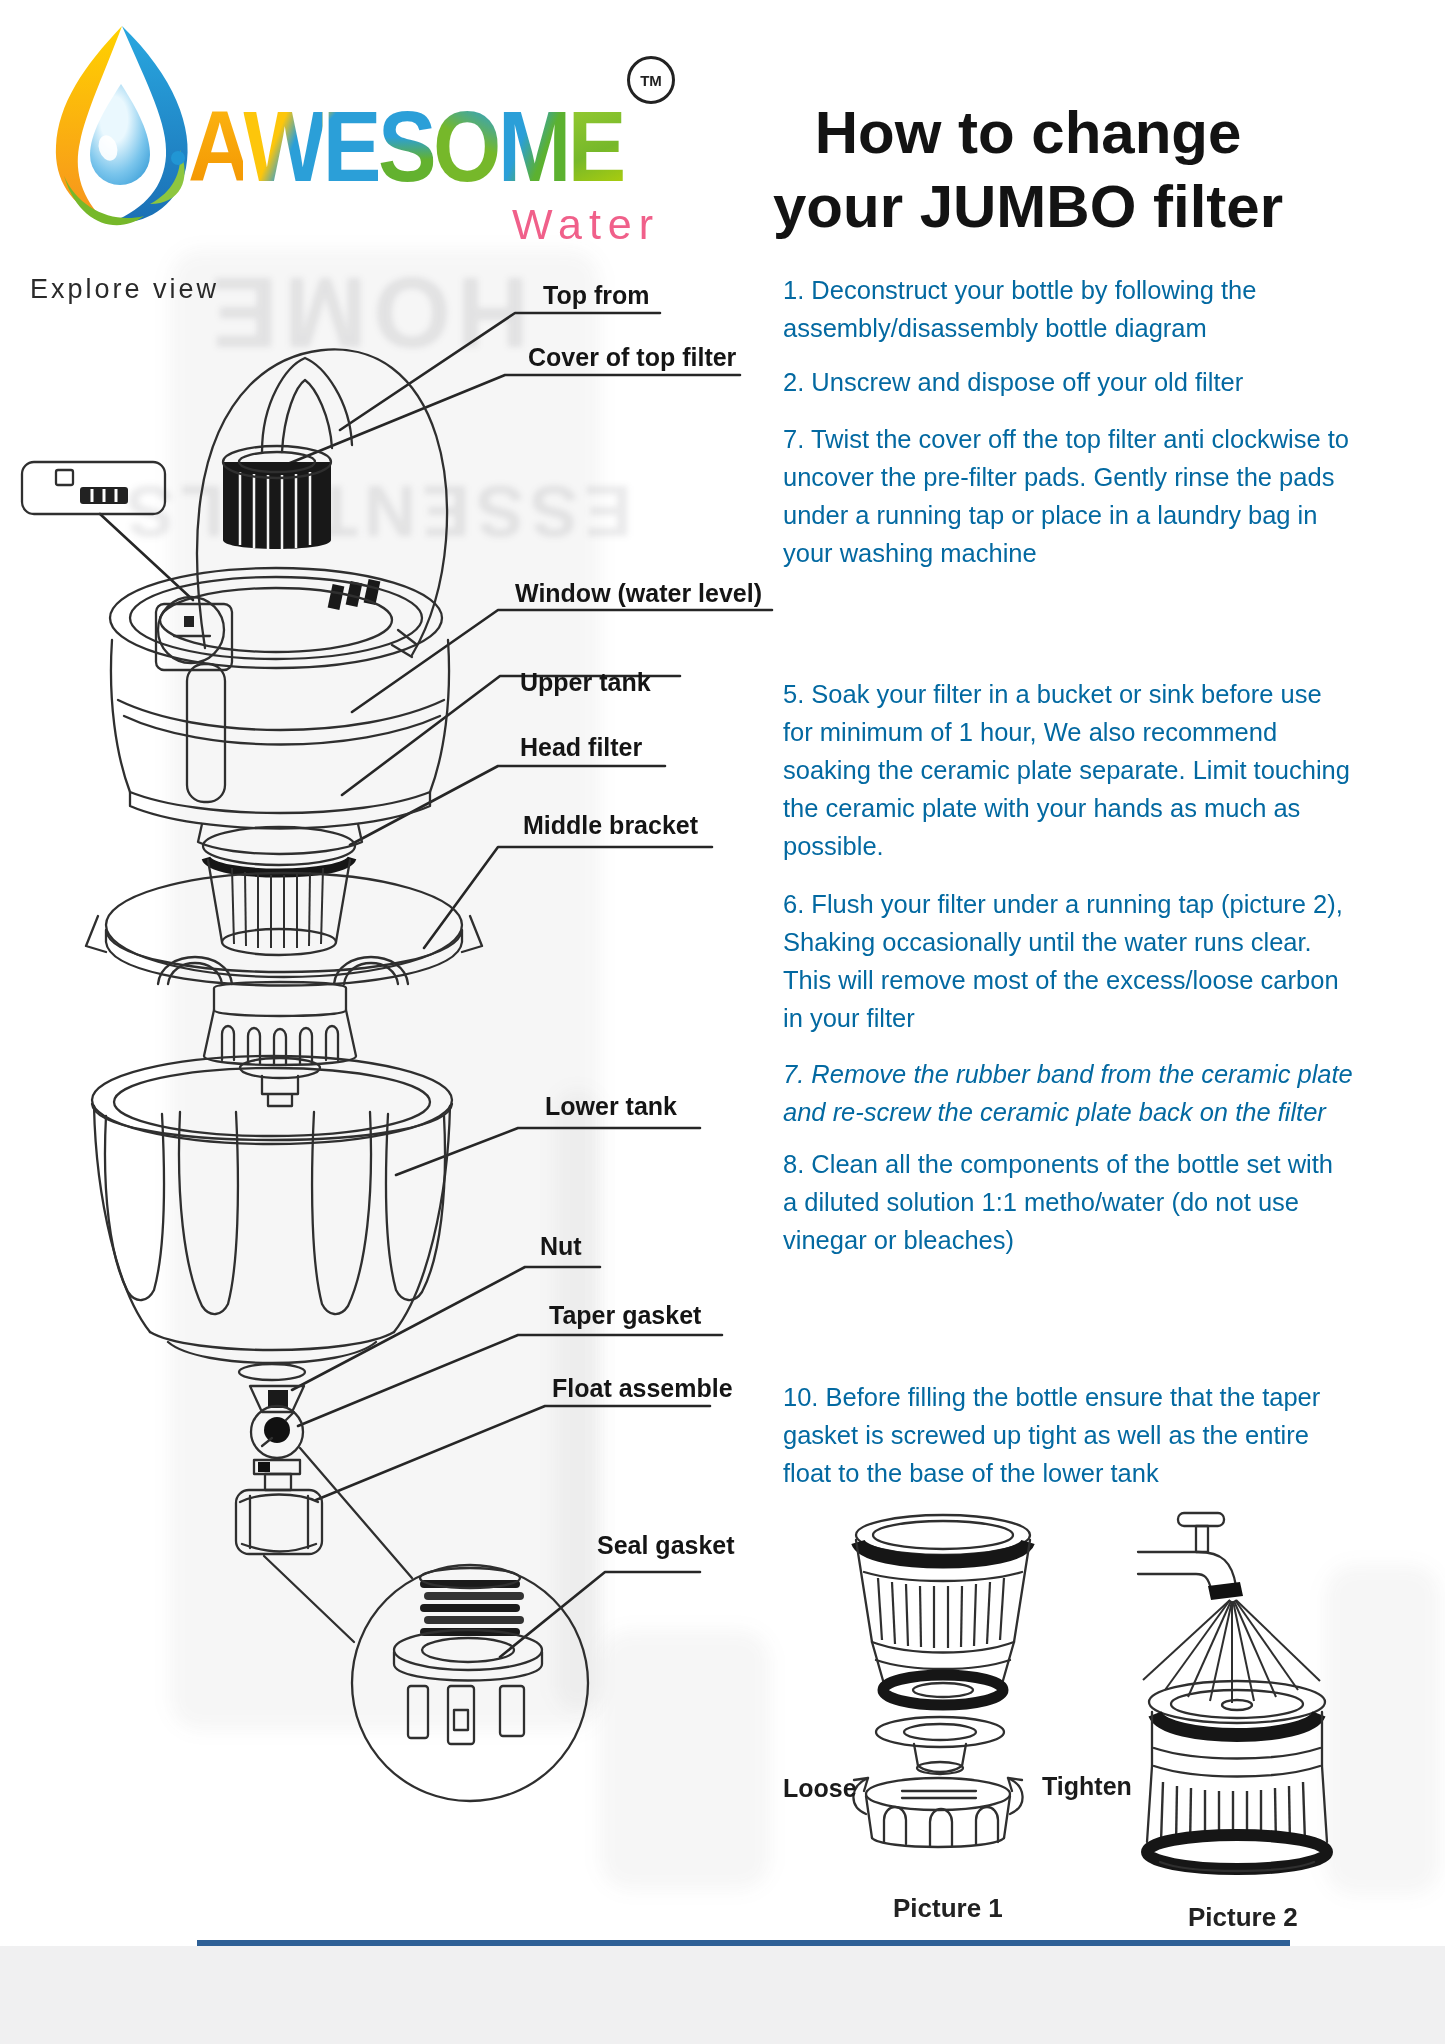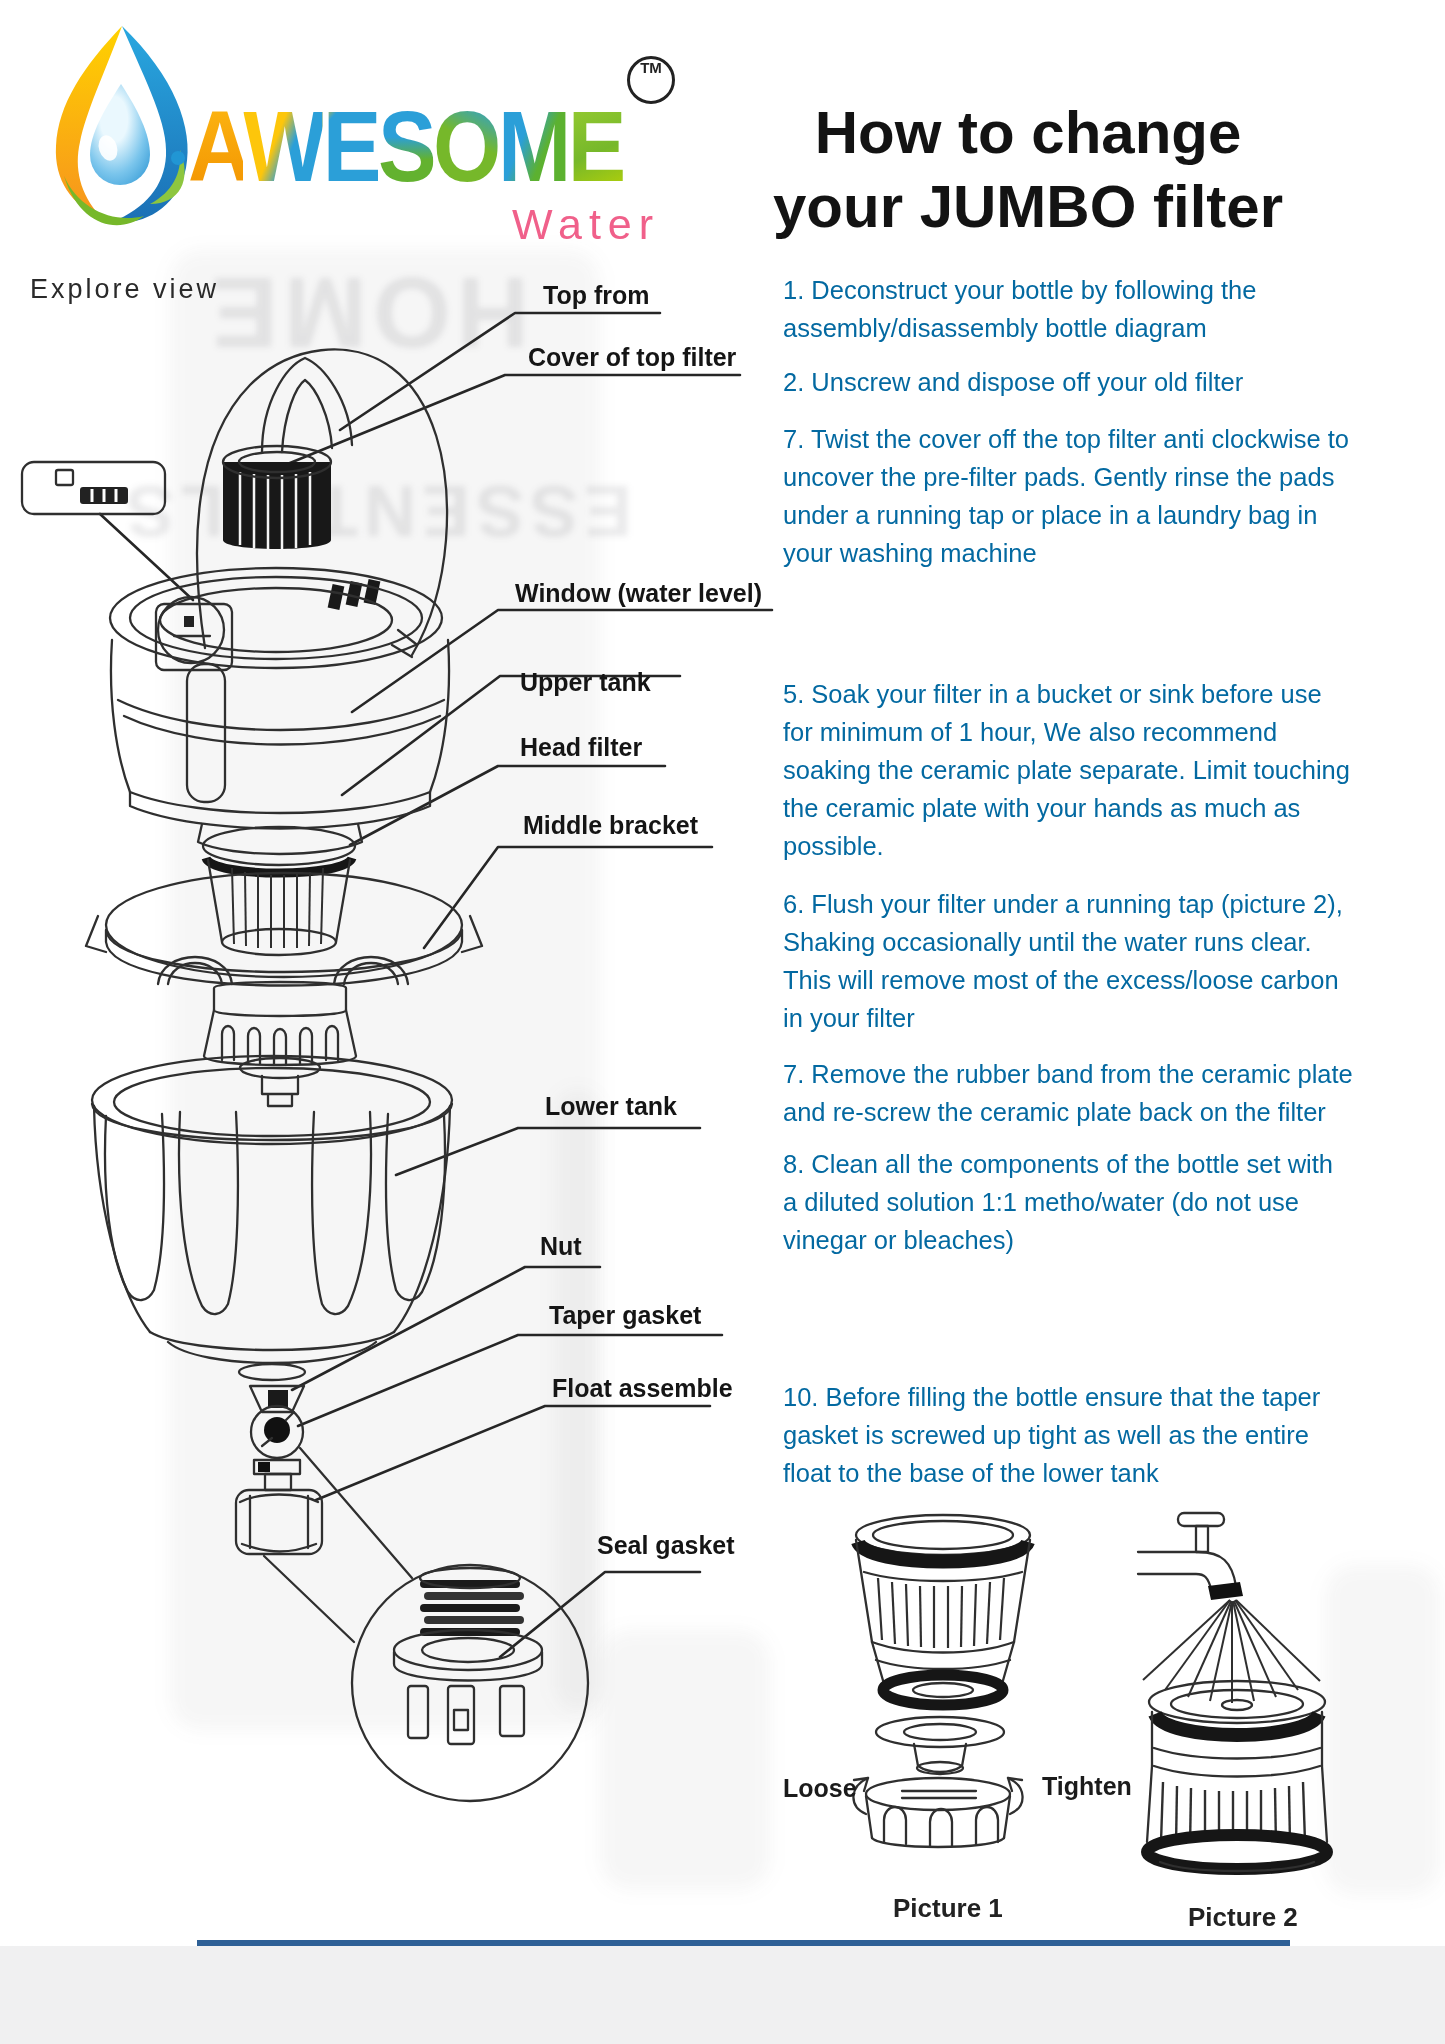--- a/index.html
+++ b/index.html
@@ -11,21 +11,21 @@
   #brand-name span{background-clip:text;-webkit-background-clip:text;color:transparent;}
   .l0{background-image:linear-gradient(180deg,#fdb913,#f29100);}
   .l1{background-image:linear-gradient(115deg,#fdc60b 42%,#2b9fd8 58%);}
   .l2{background-image:linear-gradient(135deg,#fdc60b 10%,#2b9fd8 22%);}
   .l3{background-image:linear-gradient(180deg,#2b9fd8 42%,#63b22f 62%);}
   .l4{background-image:linear-gradient(205deg,#2b9fd8 12%,#76b82a 45%);}
   .l5{background-image:linear-gradient(115deg,#2b9fd8 38%,#5cb130 62%);}
   .l6{background-image:linear-gradient(160deg,#9acd32 5%,#76b82a 55%,#c3d600 100%);}
   #brand-sub{position:absolute;left:512px;top:200px;font-size:43px;letter-spacing:7px;color:#f0608a;}
   #tm-badge{position:absolute;left:627px;top:56px;width:42px;height:42px;border:3px solid #222;
-      border-radius:50%;display:flex;align-items:flex-start;justify-content:center;
+      border-radius:50%;display:flex;align-items:center;justify-content:center;
       font-size:15px;font-weight:bold;color:#222;}
   
   #page-title{position:absolute;left:728px;top:96px;width:600px;text-align:center;
       font-size:60px;font-weight:bold;color:#131313;line-height:74px;}
   
   #explore-view{position:absolute;left:30px;top:274px;font-size:27px;color:#2a2a2a;letter-spacing:3px;}
   .dlabel{position:absolute;font-size:25px;font-weight:bold;color:#151515;white-space:nowrap;}
   
   .instruction{position:absolute;left:783px;width:645px;margin:0;font-size:25.5px;
       line-height:38px;color:#0369a1;white-space:pre-line;}
@@ -345,21 +345,21 @@
 your washing machine</p>
   <p class="instruction" style="top:675px;">5. Soak your filter in a bucket or sink before use
 for minimum of 1 hour, We also recommend
 soaking the ceramic plate separate. Limit touching
 the ceramic plate with your hands as much as
 possible.</p>
   <p class="instruction" style="top:885px;">6. Flush your filter under a running tap (picture 2),
 Shaking occasionally until the water runs clear.
 This will remove most of the excess/loose carbon
 in your filter</p>
-  <p class="instruction" style="top:1055px;">7. Remove the rubber band from the ceramic plate
+  <p class="instruction" style="top:1055px;font-style:italic;">7. Remove the rubber band from the ceramic plate
 and re-screw the ceramic plate back on the filter</p>
   <p class="instruction" style="top:1145px;">8. Clean all the components of the bottle set with
 a diluted solution 1:1 metho/water (do not use
 vinegar or bleaches)</p>
   <p class="instruction" style="top:1378px;">10. Before filling the bottle ensure that the taper
 gasket is screwed up tight as well as the entire
 float to the base of the lower tank</p>
 
   <div class="figlabel" style="left:783px;top:1774px;">Loose</div>
   <div class="figlabel" style="left:1042px;top:1772px;">Tighten</div>

